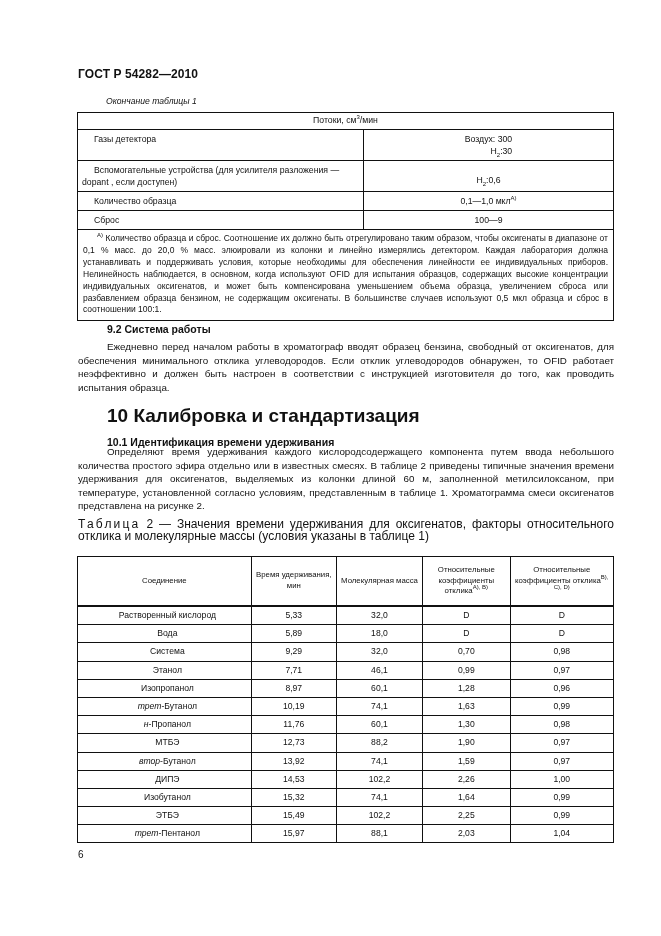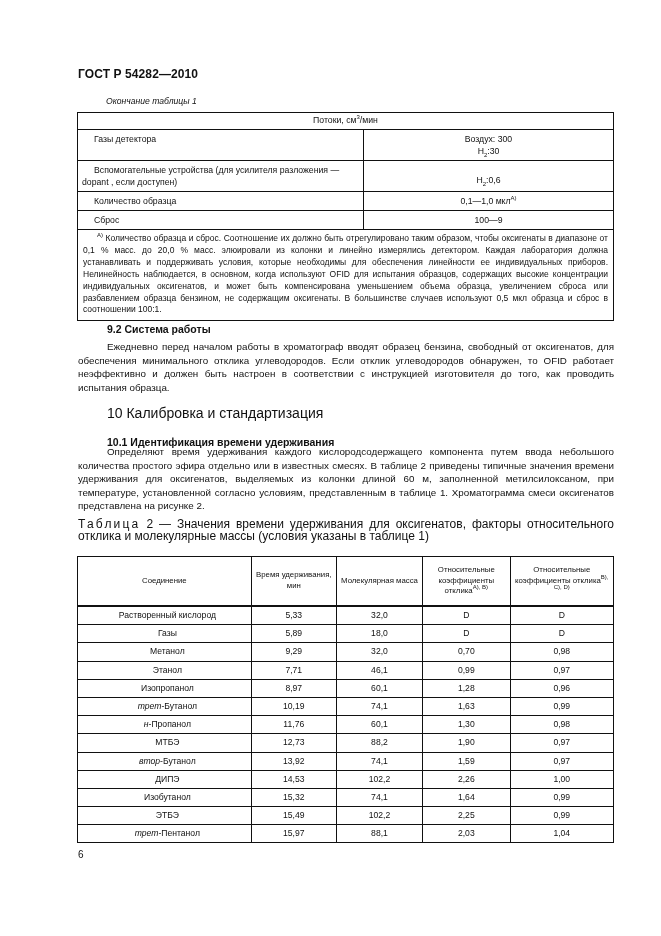--- a/index.html
+++ b/index.html
@@ -18,37 +18,37 @@
     }
     table { border-collapse: collapse; }
     #table1 {
       position: absolute; left: 77px; top: 112px; width: 537px;
       font-size: 8.7px;
     }
     #table1 td { border: 1px solid #111; vertical-align: top; }
     #table1 .hdr { text-align: center; height: 14px; padding: 2px 0 0 0; }
     #table1 .left { width: 265px; padding: 3px 4px 3px 16px; line-height: 12px; }
     #table1 .right { text-align: center; padding: 3px 4px; line-height: 12px; }
-    #table1 .right-inner { display: inline-block; text-align: center; }
+    #table1 .right-inner { display: inline-block; text-align: right; }
     #table1 .note {
       padding: 3px 5px 4px 5px; font-size: 8.5px; line-height: 11.9px;
       text-align: justify; border-top: 1px solid #111;
     }
     #table1 .note .ind { padding-left: 14px; }
     sup { font-size: 6px; vertical-align: super; line-height: 0; }
     sub { font-size: 6px; vertical-align: sub; line-height: 0; }
     .section-h2 {
       position: absolute; left: 107px; font-size: 10.5px; font-weight: bold;
     }
     .para {
       position: absolute; left: 78px; width: 536px;
       font-size: 9.8px; line-height: 13.6px; text-align: justify;
     }
     .section-h1 {
-      position: absolute; left: 107px; font-size: 14px; font-weight: normal;
+      position: absolute; left: 107px; font-size: 19px; font-weight: bold;
     }
     .t2-caption {
       position: absolute; left: 78px; top: 518px; width: 536px;
       font-size: 12px; line-height: 12px; text-align: justify;
     }
     .t2-caption .spaced { letter-spacing: 2.2px; }
     #table2 {
       position: absolute; left: 77px; top: 556px; width: 537px;
       font-size: 8.6px; border: 1px solid #111;
     }
@@ -142,28 +142,28 @@
   </thead>
   <tbody id="t2body">
       <tr>
         <td class="name"><span>Растворенный кислород</span></td>
         <td>5,33</td>
         <td>32,0</td>
         <td>D</td>
         <td>D</td>
       </tr>
       <tr>
-        <td class="name"><span>Газы</span></td>
+        <td class="name"><span>Вода</span></td>
         <td>5,89</td>
         <td>18,0</td>
         <td>D</td>
         <td>D</td>
       </tr>
       <tr>
-        <td class="name"><span>Метанол</span></td>
+        <td class="name"><span>Система</span></td>
         <td>9,29</td>
         <td>32,0</td>
         <td>0,70</td>
         <td>0,98</td>
       </tr>
       <tr>
         <td class="name"><span>Этанол</span></td>
         <td>7,71</td>
         <td>46,1</td>
         <td>0,99</td>

